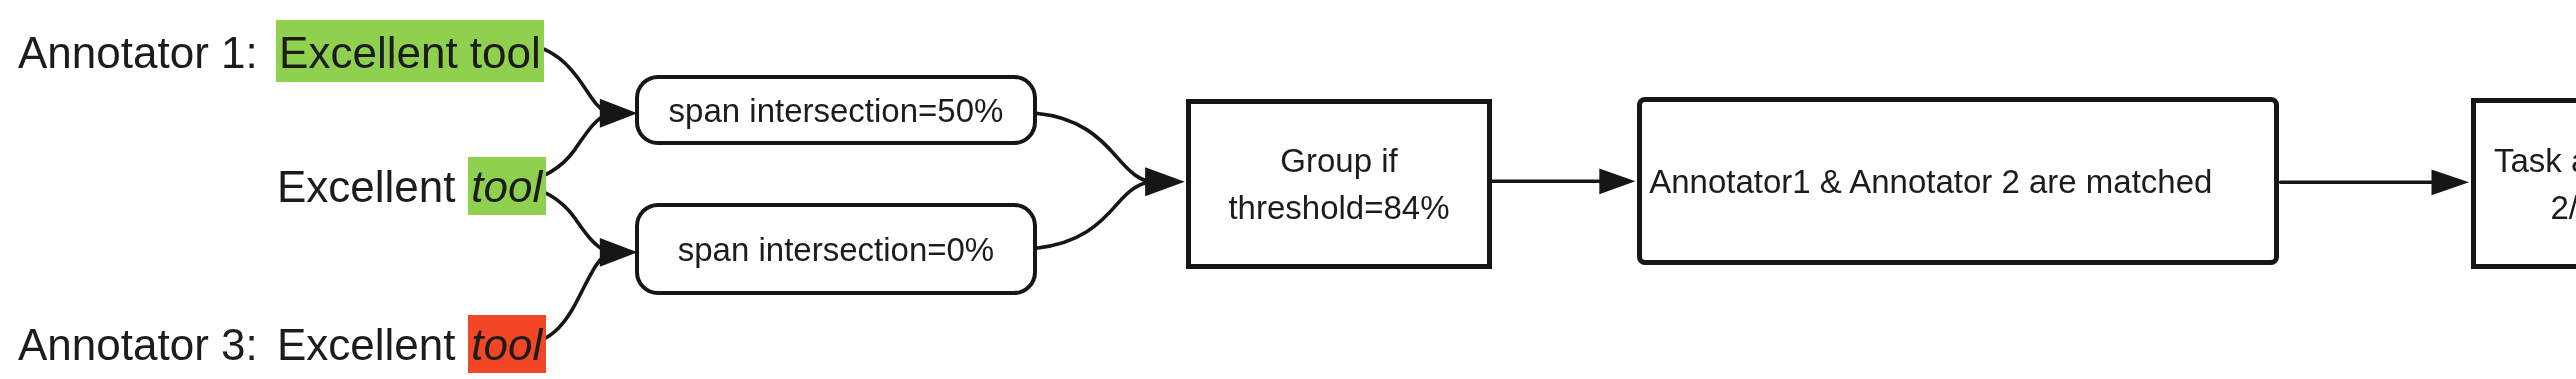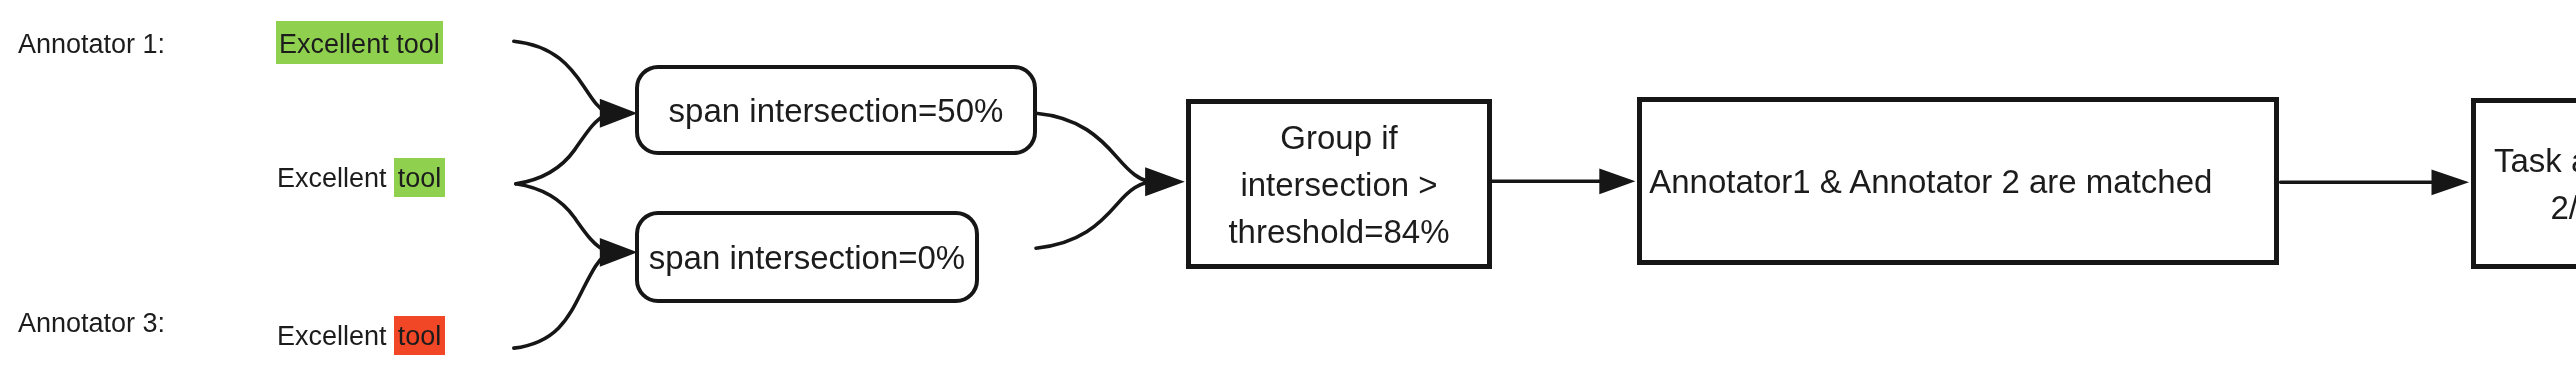--- a/index.html
+++ b/index.html
@@ -18,45 +18,45 @@
     background:var(--bg);
     overflow:hidden;
     font-family:"Liberation Sans","DejaVu Sans",sans-serif;
     color:var(--ink);
   }
   .connectors{position:absolute;left:0;top:0;width:2797px;height:379px;}
   .connectors path{fill:none;stroke:var(--line);stroke-width:7;stroke-linecap:round;}
   .connectors polygon{fill:var(--line);stroke:none;}
   .txt{
     position:absolute;
-    font-size:27px;
+    font-size:44px;
     line-height:1;
     white-space:pre;
     color:var(--ink);
   }
   .hl{white-space:pre;}
   .hl.green{background:var(--green);}
   .hl.red{background:var(--red);}
   .hl.full{padding:8.2px 3.1px 4.6px 3.1px;}
-  .hl.word{padding:5.2px 3.6px 4.1px 3.6px;}
+  .hl.word{padding:5.2px 3.6px 4.1px 3.6px;font-style:italic;}
   .node{
     position:absolute;
     background:#fff;
     border:5.2px solid var(--line);
     display:flex;
     flex-direction:column;
     align-items:center;
     justify-content:center;
     text-align:center;
     font-size:33px;
     line-height:47px;
     color:var(--ink);
   }
   .node.rounded{border-width:4.6px;border-radius:23px;}
-  .node.left-align{align-items:flex-start;text-align:center;padding-left:7.2px;padding-right:13px;}
+  .node.left-align{align-items:flex-start;text-align:center;padding-left:7.2px;padding-right:13px;border-radius:8px;}
 </style>
 </head>
 <body>
 
 <div class="canvas">
 
   <svg class="connectors" viewBox="0 0 5428 736" xmlns="http://www.w3.org/2000/svg">
 
     <path d="M 996 80 C 1075 88 1108 132 1132 168 C 1152 198 1160 210 1176 219"></path>
 
@@ -77,33 +77,32 @@
 
     <path d="M 4427 354 L 4722 354"></path>
     <polygon points="4720,329 4720,379 4793,354"></polygon>
   </svg>
 
   <div class="txt" style="left:18px;top:31px">Annotator 1:</div>
   <div class="txt" style="left:276px;top:31px"><span class="hl green full">Excellent tool</span></div>
 
   <div class="txt" style="left:277px;top:165px"><span>Excellent </span><span class="hl green word">tool</span></div>
 
-  <div class="txt" style="left:18px;top:310px">Annotator 3:</div>
+  <div class="txt" style="left:18px;top:323px">Annotator 3:</div>
   <div class="txt" style="left:277px;top:323px"><span>Excellent </span><span class="hl red word">tool</span></div>
 
-  <div class="node rounded" style="left:635px;top:65px;width:402px;height:90px">
+  <div class="node rounded" style="left:635px;top:75px;width:402px;height:70px">
     <div>span intersection=50%</div>
   </div>
-  <div class="node rounded" style="left:635px;top:211px;width:344px;height:92px">
+  <div class="node rounded" style="left:635px;top:203px;width:402px;height:92px">
     <div>span intersection=0%</div>
   </div>
 
   <div class="node" style="left:1186px;top:99px;width:306px;height:170px">
     <div>Group if</div>
-    <div>intersection &gt;</div>
     <div>threshold=84%</div>
   </div>
 
   <div class="node left-align" style="left:1637px;top:97px;width:642px;height:168px">
     <div>Annotator1 &amp; Annotator 2 are matched</div>
   </div>
 
   <div class="node" style="left:2471px;top:98px;width:290px;height:171px">
     <div>Task agreement:</div>
     <div>2/3=67%</div>

